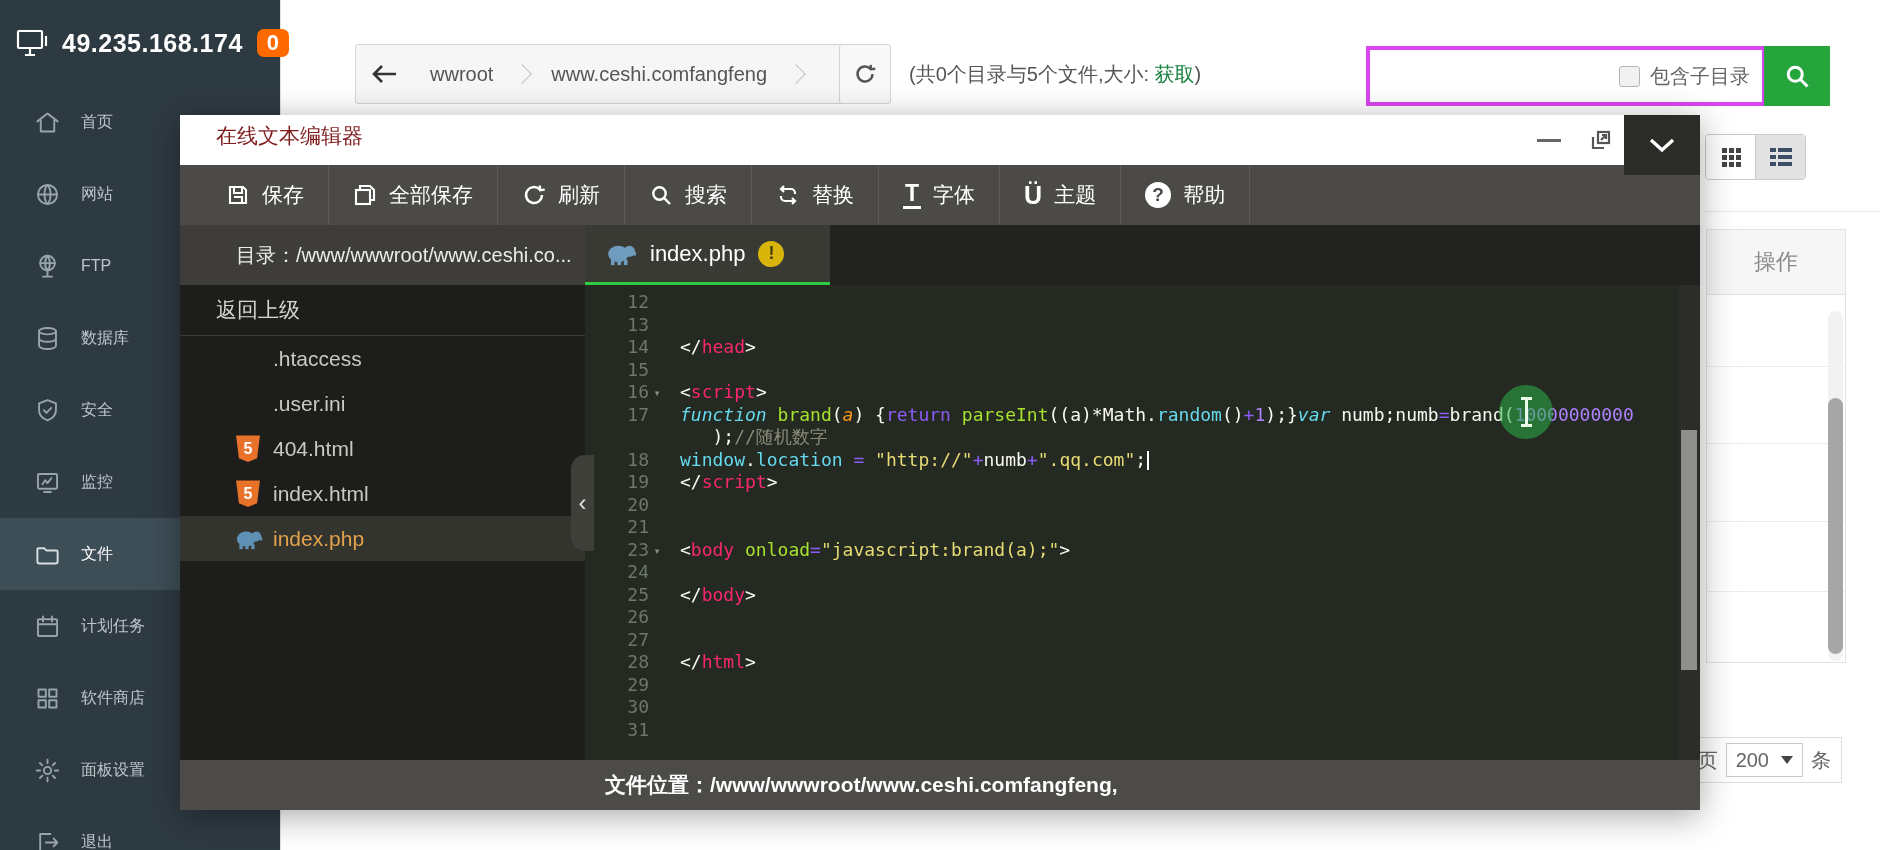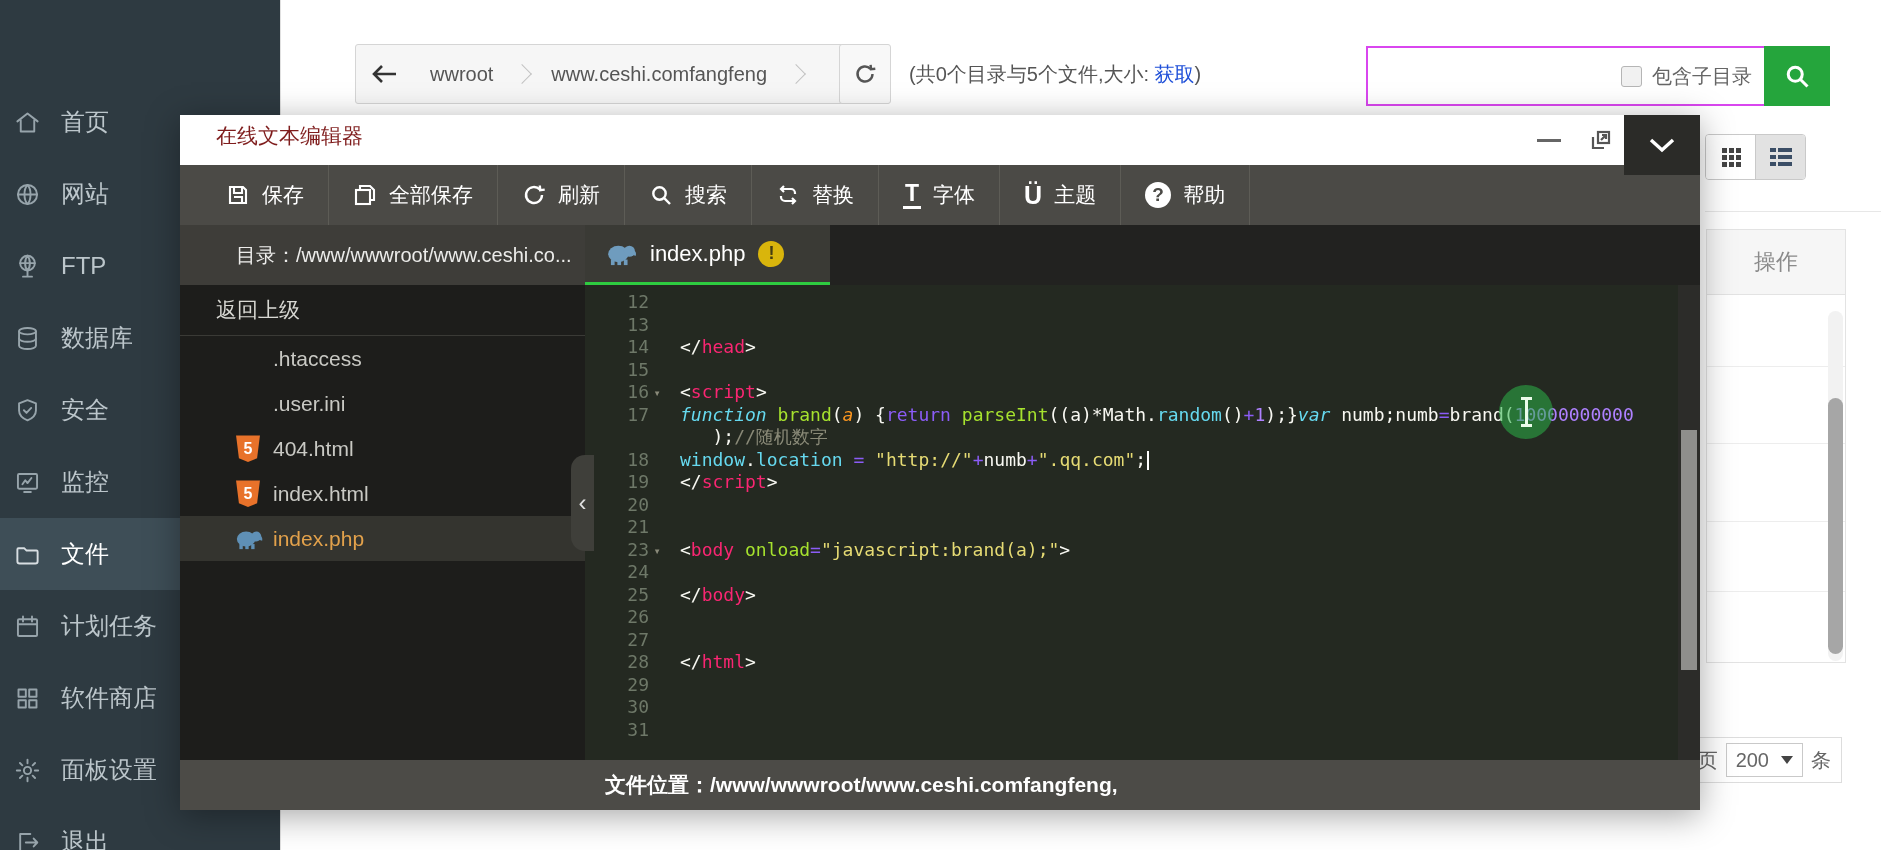--- a/index.html
+++ b/index.html
@@ -9,43 +9,43 @@
   .ic svg{display:block}
 
   
   .sidebar{position:absolute;left:0;top:0;width:280px;height:850px;background:#2e3a41;z-index:1}
   .side-header{height:86px;display:flex;align-items:center;padding-left:16px}
   .side-header .ic{color:#fff;margin-right:10px}
   .ip{color:#fff;font-size:25px;font-weight:bold;letter-spacing:.5px}
   .badge{margin-left:14px;background:#ff6a00;color:#fff;font-size:22px;font-weight:bold;
          border-radius:7px;padding:3px 10px;line-height:1}
   .side-menu{position:absolute;top:86px;left:0;right:0}
-  .side-item{height:72px;display:flex;align-items:center;padding-left:14px;color:#bcc6cb;font-size:24px;cursor:pointer}
+  .side-item{height:72px;display:flex;align-items:center;padding-left:34px;color:#bcc6cb;font-size:16px;cursor:pointer}
   .side-item .ic{color:#97a4ab;margin-right:20px}
   .side-item .ic svg{width:27px;height:27px}
   .side-item.active{background:#3e4e57;color:#fff}
   .side-item.active .ic{color:#d8dee2}
 
   
   .content{position:absolute;left:280px;top:0;width:1612px;height:850px;background:#fff;border-left:1px solid #e0e0e0;z-index:0}
   .crumbbar{position:absolute;left:74px;top:44px;height:60px;display:flex;align-items:center;
             border:1px solid #d5d5d5;background:#f6f6f6;border-radius:3px;box-sizing:border-box}
   .crumb-back{width:58px;height:100%;display:flex;align-items:center;justify-content:center;color:#333;cursor:pointer}
   .crumb{padding:0 16px;font-size:20px;color:#555;cursor:pointer;white-space:nowrap}
   .chev{width:13px;height:13px;border-top:1px solid #c3c3c3;border-right:1px solid #c3c3c3;
         transform:rotate(45deg);margin:0 6px;flex:none}
   .crumb-tail{width:80px;height:100%}
   .refresh-btn{position:absolute;left:558px;top:44px;width:52px;height:60px;border:1px solid #d5d5d5;
                background:#f8f8f8;border-radius:3px;display:flex;align-items:center;justify-content:center;
                color:#555;cursor:pointer;box-sizing:border-box}
   .dirinfo{position:absolute;left:628px;top:44px;height:60px;line-height:60px;font-size:20px;color:#555;white-space:nowrap}
-  .dirinfo .getlink{color:#1d4ed8;cursor:pointer}
+  .dirinfo .getlink{color:#15803d;cursor:pointer}
 
   .searchbox{position:absolute;left:1085px;top:46px;width:400px;height:60px;background:#fff;
-             border:2px solid #d946ef;box-sizing:border-box;display:flex;align-items:center;
+             border:4px solid #d946ef;box-sizing:border-box;display:flex;align-items:center;
              justify-content:flex-end;padding-right:12px;cursor:text}
   .checkbox{width:19px;height:19px;border:1px solid #b5b5b5;background:#f1f1f1;border-radius:3px;margin-right:10px;cursor:pointer}
   .cb-label{font-size:20px;color:#666}
   .search-btn{position:absolute;left:1483px;top:46px;width:66px;height:60px;background:#25a53c;
               display:flex;align-items:center;justify-content:center;cursor:pointer}
 
   .view-toggle{position:absolute;left:1424px;top:134px;height:44px;display:flex;border:1px solid #c9c9c9;
                border-radius:4px;overflow:hidden}
   .vt-btn{width:49px;display:flex;align-items:center;justify-content:center;background:#fff;cursor:pointer}
   .vt-btn.active{background:#e2e2e2;border-left:1px solid #c9c9c9}
@@ -140,20 +140,31 @@
   .escroll{position:absolute;right:0;top:170px;bottom:50px;width:22px;background:#2c2c29}
   .ethumb{position:absolute;left:3px;top:145px;width:16px;height:240px;background:#8f8f8c;cursor:pointer}
 
   .m-status{position:absolute;bottom:0;left:0;right:0;height:50px;background:#4c4b47;color:#fff;
             font-size:21px;font-weight:bold;display:flex;align-items:center;padding-left:425px;box-sizing:border-box}
 </style>
 </head>
 <body>
 
 <div class="sidebar">
+  <div class="side-header">
+    <span class="ic">
+      <svg width="36" height="30" viewBox="0 0 36 30" fill="none" stroke="#fff" stroke-width="2.2">
+        <rect x="2" y="3" width="24" height="17" rx="1"></rect>
+          <path d="M9 27h10M14 20v7"></path>
+          <path d="M30 8v10"></path>
+      </svg>
+    </span>
+    <span class="ip">49.235.168.174</span>
+    <span class="badge">0</span>
+  </div>
   <div class="side-menu">
       <div class="side-item">
         <span class="ic">
           <svg width="27" height="27" viewBox="0 0 24 24" fill="none" stroke="currentColor" stroke-width="1.7" stroke-linecap="round" stroke-linejoin="round">
             <path d="M3 11L12 4l9 7"></path>
             <path d="M6 10v10h12V10"></path>
           </svg>
         </span>
         <span>首页</span>
       </div>

